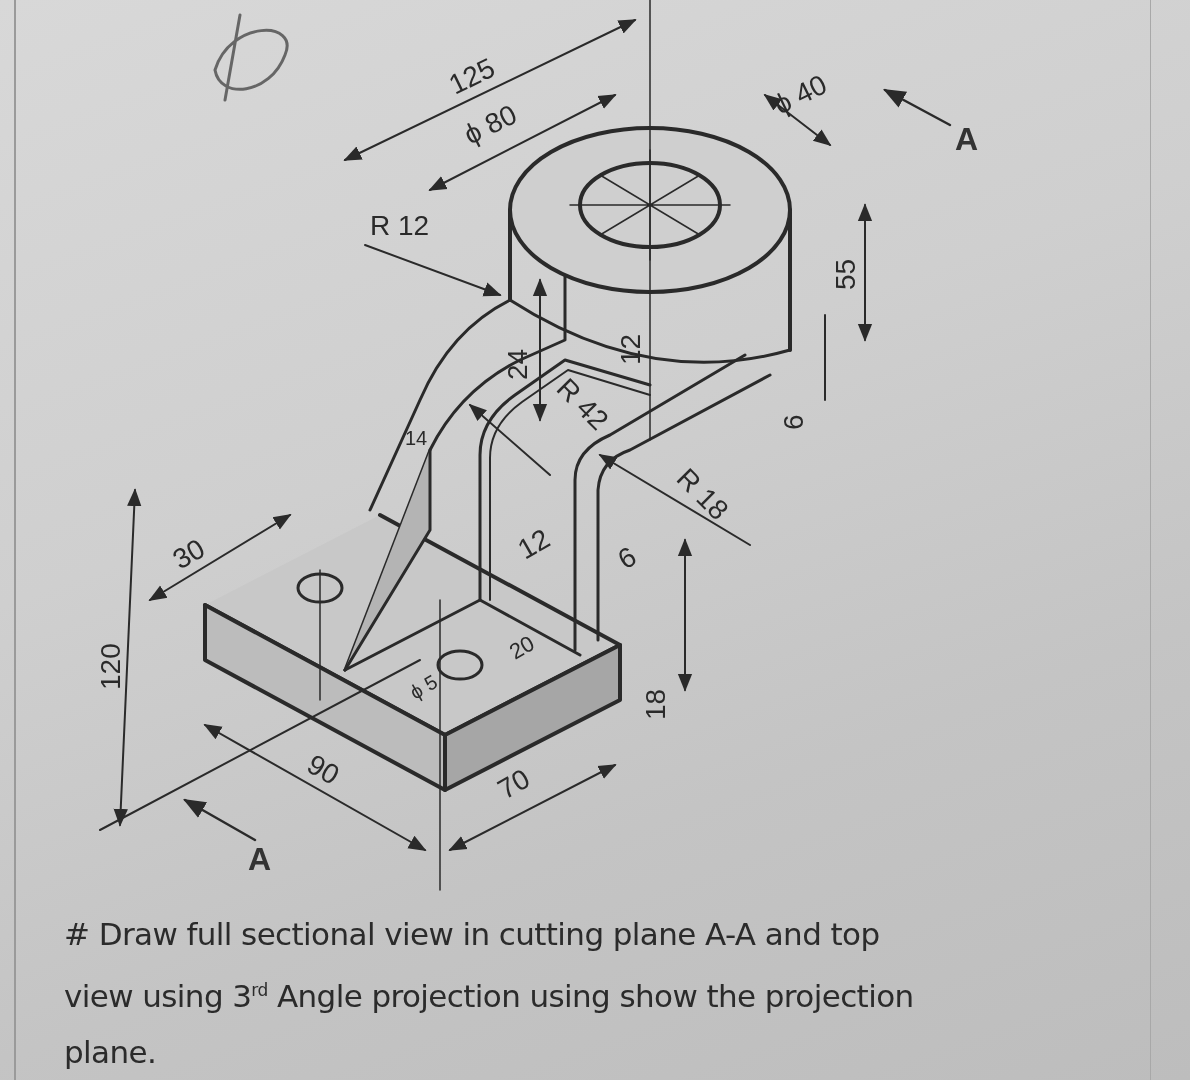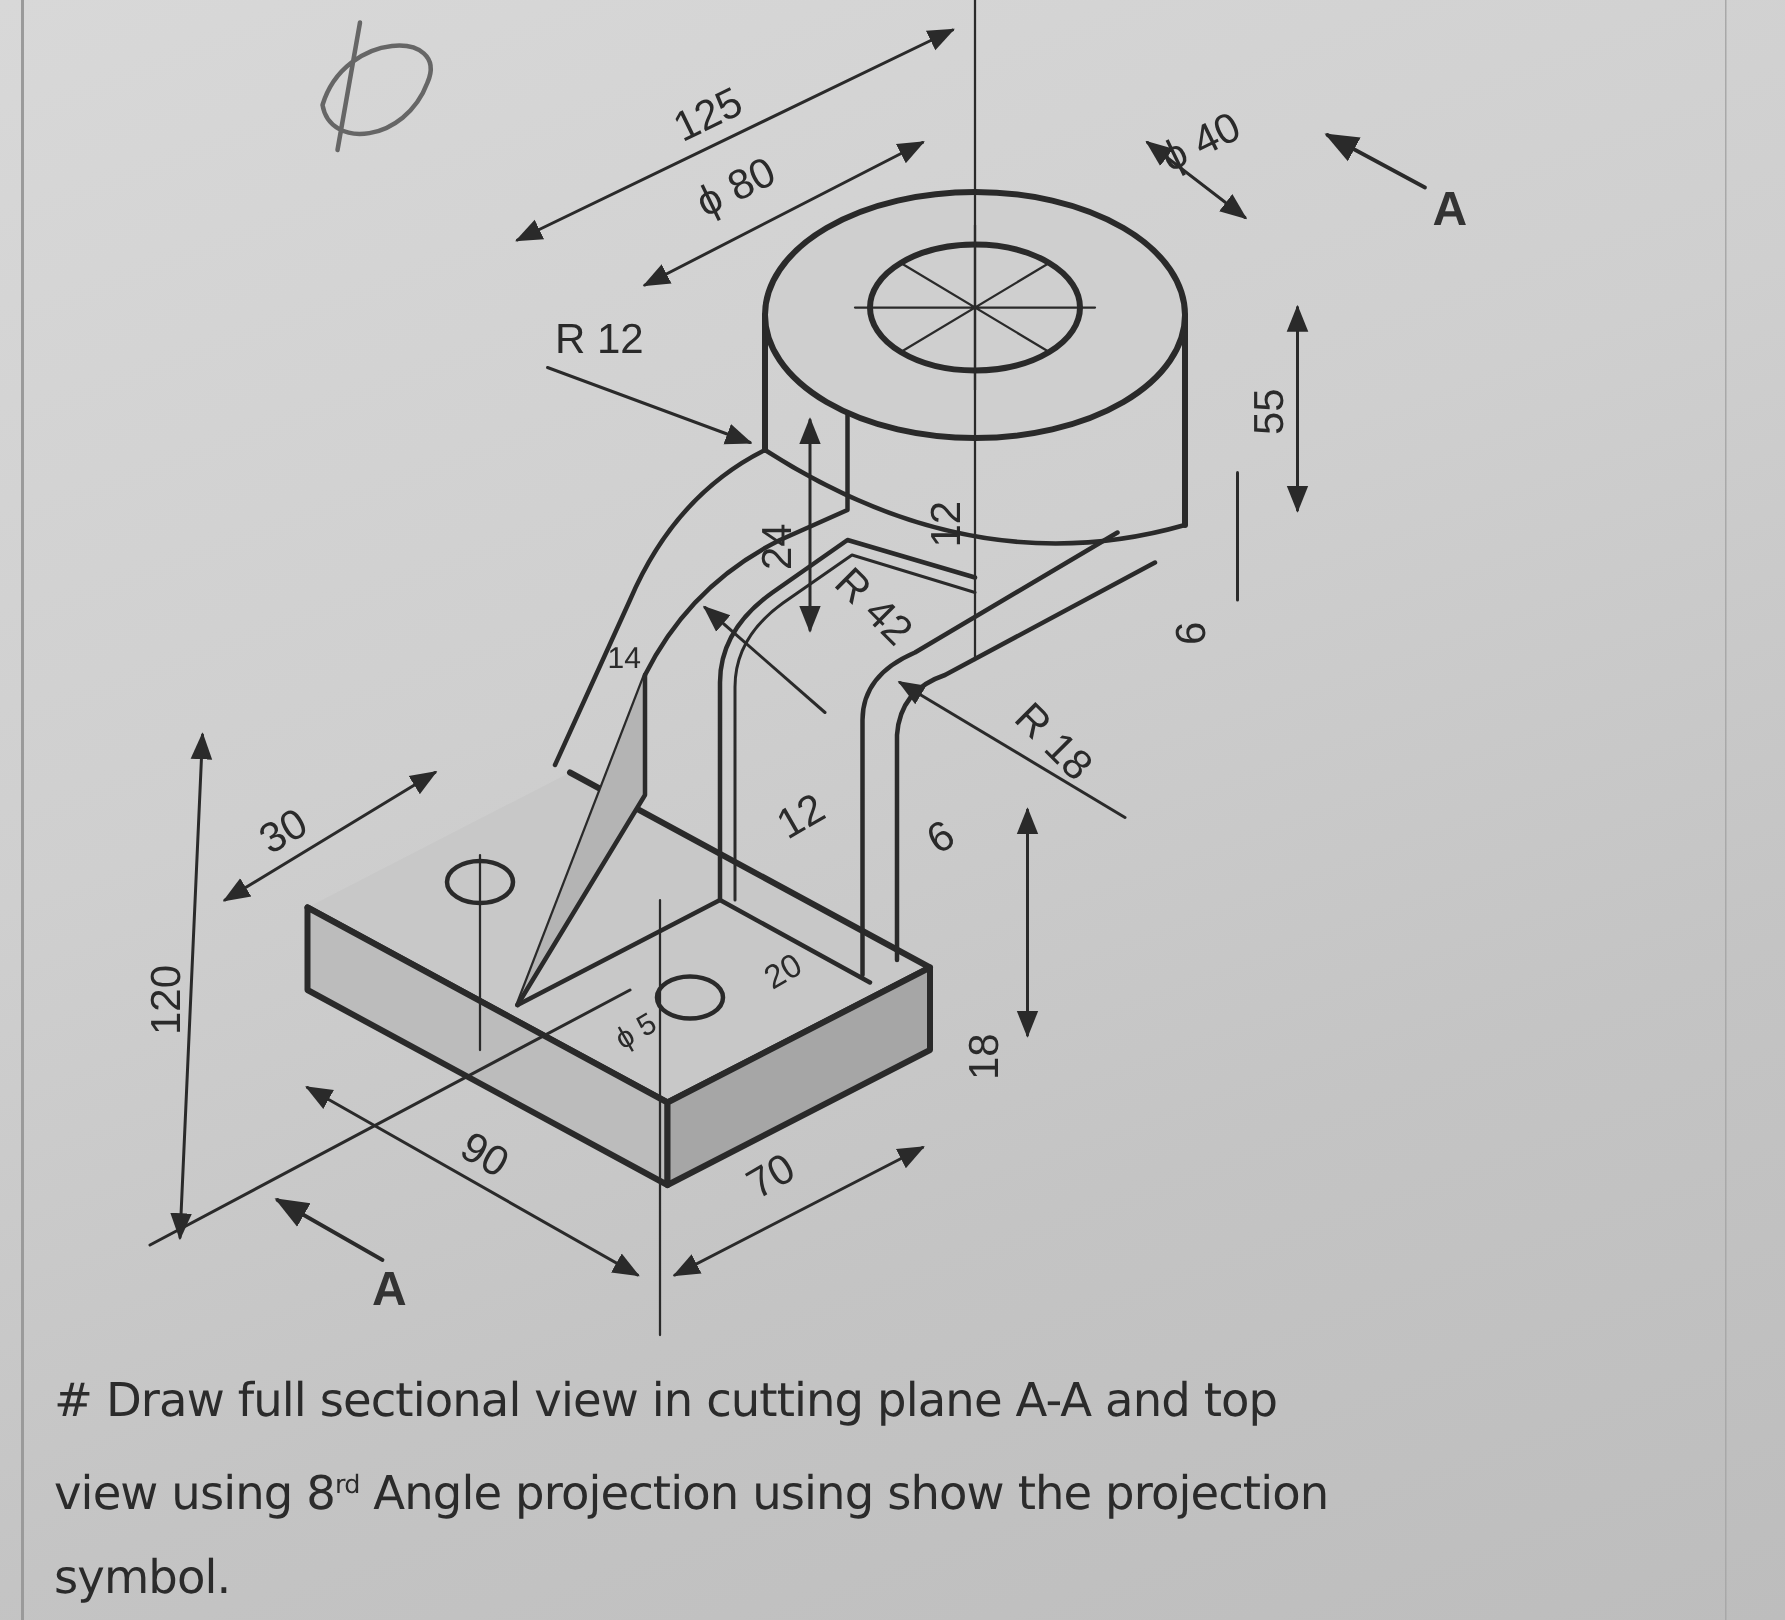--- a/index.html
+++ b/index.html
@@ -4,21 +4,21 @@
 <style>
   html,body{margin:0;padding:0;}
   body{width:1190px;height:1080px;overflow:hidden;background:#c9c9c9;font-family:"Liberation Sans",sans-serif;position:relative;}
   .paper{position:absolute;left:0;top:0;width:1190px;height:1080px;
     background:linear-gradient(160deg,#d8d8d8 0%,#cfcfcf 40%,#c4c4c4 70%,#bdbdbd 100%);}
   .frame-left{position:absolute;left:14px;top:0;width:2px;height:1080px;background:#9a9a9a;}
   .frame-right{position:absolute;left:1150px;top:0;width:1px;height:1080px;background:#a8a8a8;}
   svg.drawing{position:absolute;left:0;top:0;}
   .dim{font-family:"Liberation Sans",sans-serif;font-size:28px;fill:#2a2a2a;}
   .lbl{font-family:"Liberation Sans",sans-serif;font-size:32px;font-weight:bold;fill:#333;}
-  .instr{position:absolute;left:36px;top:906px;width:920px;font-family:"DejaVu Sans",sans-serif;font-size:31px;line-height:56px;color:#2b2b2b;letter-spacing:-0.6px;}
+  .instr{position:absolute;left:64px;top:906px;width:920px;font-family:"DejaVu Sans",sans-serif;font-size:31px;line-height:56px;color:#2b2b2b;letter-spacing:-0.6px;}
   .instr sup{font-size:17px;}
 </style>
 </head>
 <body>
 
 <div class="paper"></div>
 <div class="frame-left"></div>
 <div class="frame-right"></div>
 
 <svg class="drawing" width="1190" height="1080" viewBox="0 0 1190 1080">
@@ -97,15 +97,15 @@
   <text class="dim" x="665" y="720" transform="rotate(-90 665 720)">18</text>
   <text class="dim" x="515" y="660" style="font-size:22px" transform="rotate(-30 515 660)">20</text>
   <text class="dim" x="415" y="700" style="font-size:20px" transform="rotate(-30 415 700)">ϕ 5</text>
 
   <text class="lbl" x="955" y="150">A</text>
   <text class="lbl" x="248" y="870">A</text>
 </svg>
 
 <div class="instr">
   <div># Draw full sectional view in cutting plane A-A and top</div>
-  <div><span>view using 8</span><sup>rd</sup><span> Angle projection using show the projection</span></div>
-  <div>symbol.</div>
+  <div><span>view using 3</span><sup>rd</sup><span> Angle projection using show the projection</span></div>
+  <div>plane.</div>
 </div>
 
 </body></html>

